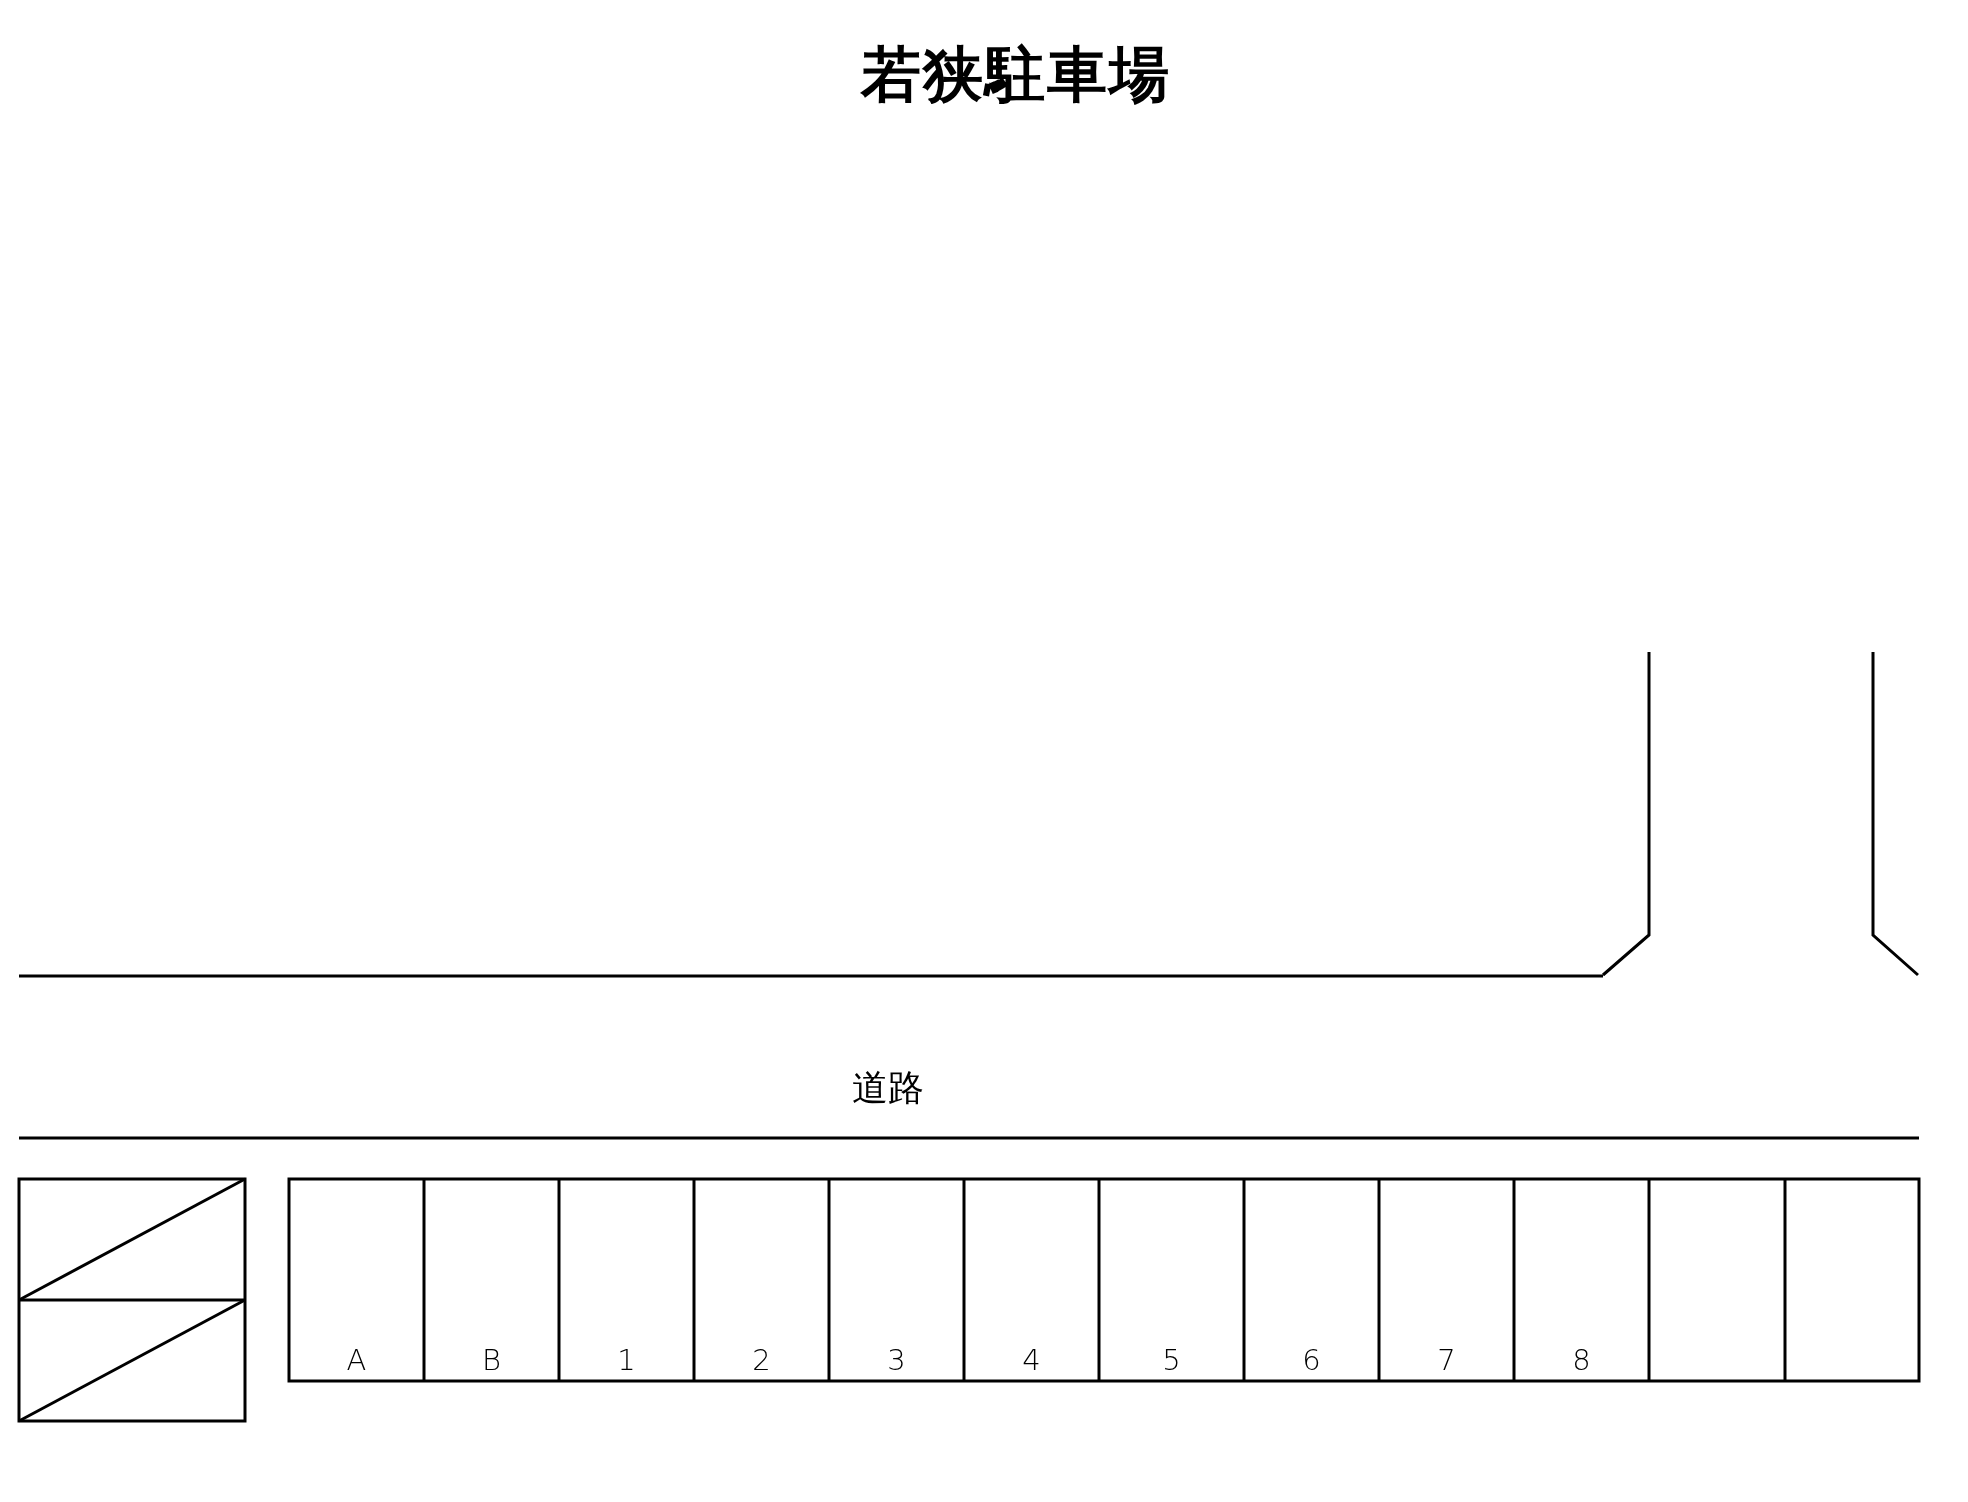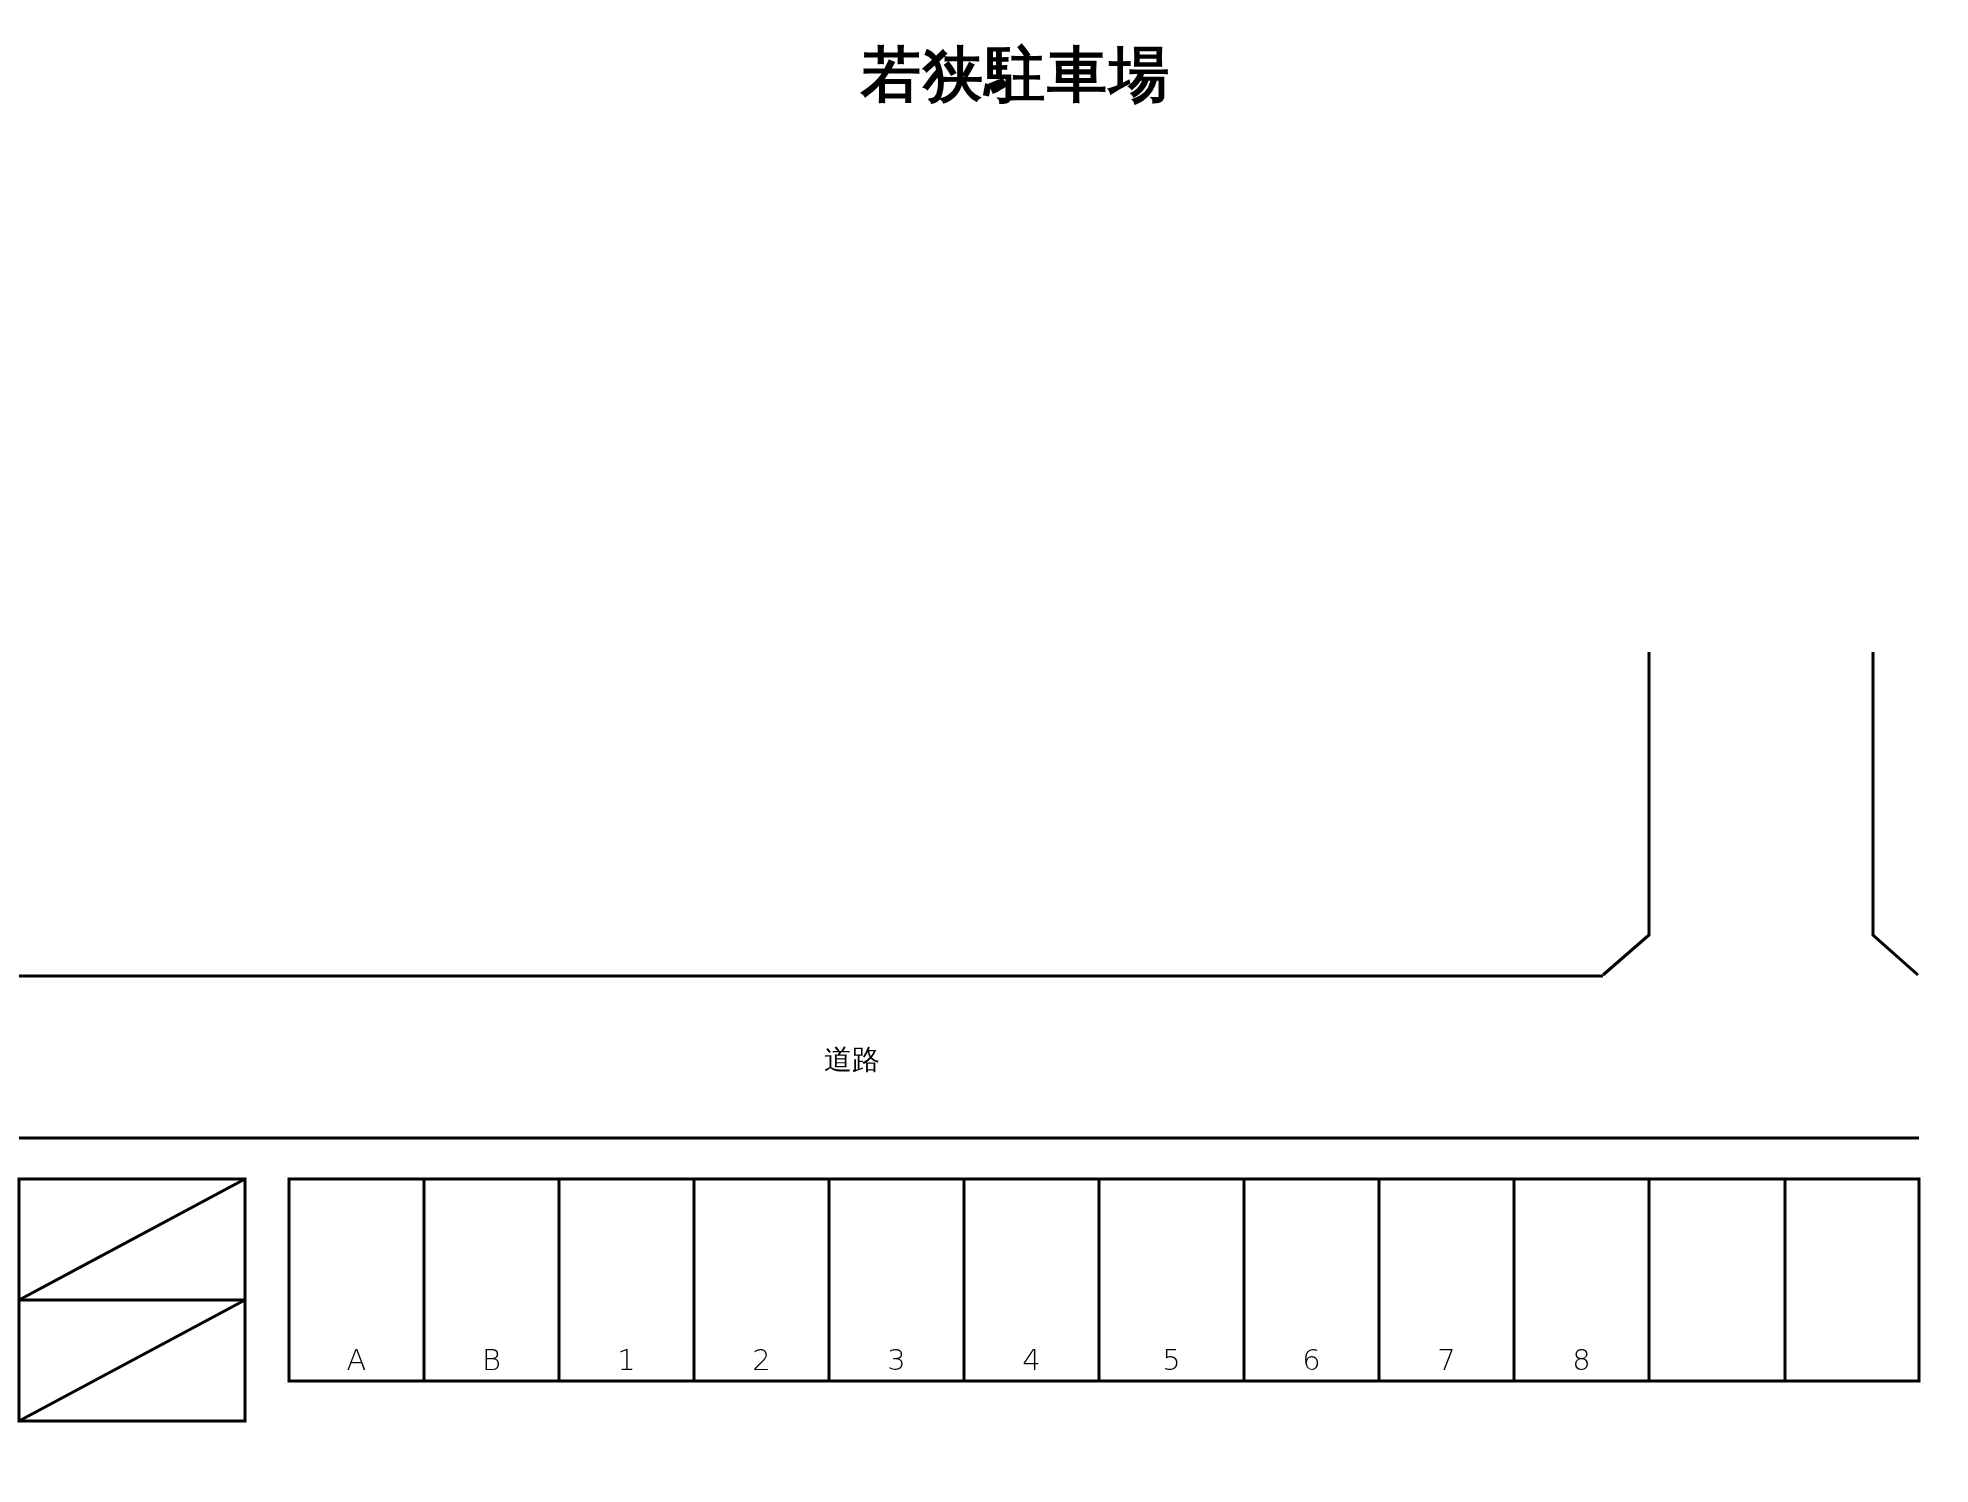--- a/index.html
+++ b/index.html
@@ -2,22 +2,22 @@
 <html><head>
 <meta charset="utf-8">
 <style>
   html, body { margin: 0; padding: 0; background: #ffffff; }
   body { width: 1968px; height: 1502px; position: relative; overflow: hidden;
          font-family: "DejaVu Sans", sans-serif; color: #000; }
   #map { position: absolute; left: 0; top: 0; }
   .title { position: absolute; left: 0; width: 1968px; top: 38px; text-align: center;
            font-family: "DejaVu Sans", sans-serif; font-weight: bold; font-size: 60px;
            letter-spacing: 2px; line-height: 72px; padding-left: 32px; }
-  .road-label { position: absolute; left: 824px; width: 100px; top: 1038px; text-align: left;
-                font-family: "DejaVu Sans", sans-serif; font-size: 28px; line-height: 44px; }
+  .road-label { position: absolute; left: 824px; width: 100px; top: 1066px; text-align: right;
+                font-family: "DejaVu Sans", sans-serif; font-size: 36px; line-height: 44px; }
   .stall-label { position: absolute; top: 1344px; height: 32px; text-align: center;
                  font-family: "DejaVu Sans", sans-serif; font-size: 29px; line-height: 32px;
                  font-weight: 300; }
 </style>
 </head>
 <body>
 
 <div class="title">若狭駐車場</div>
 
 <svg id="map" width="1968" height="1502" viewBox="0 0 1968 1502">

